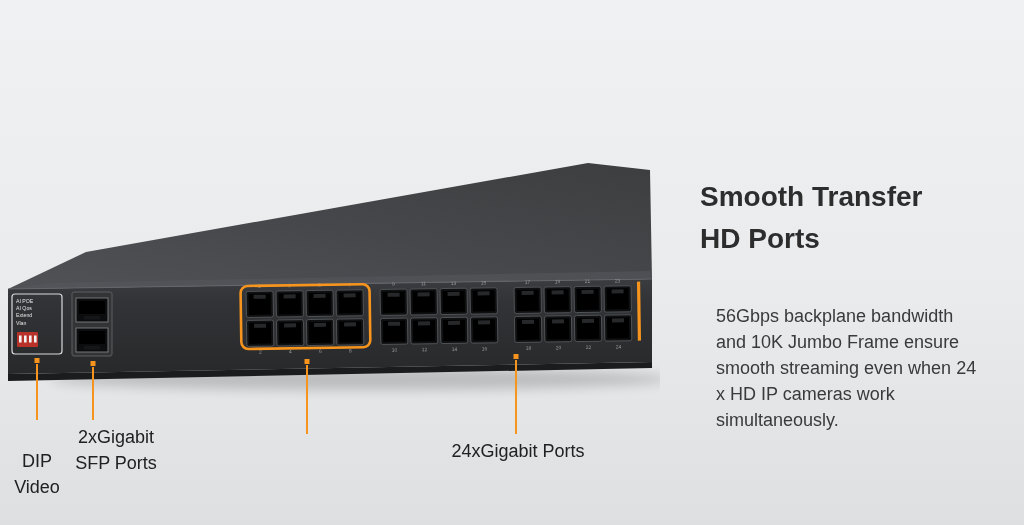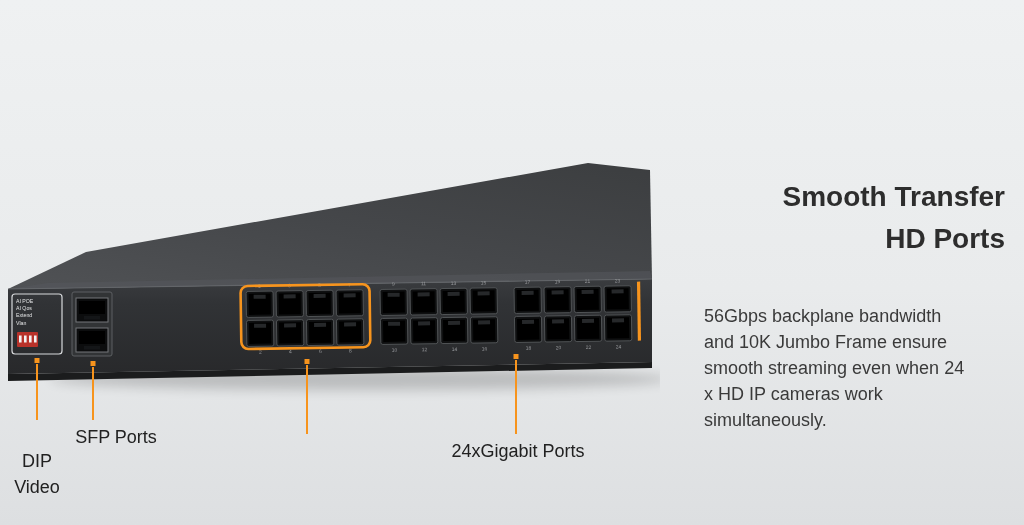--- a/index.html
+++ b/index.html
@@ -8,23 +8,23 @@
     background:linear-gradient(180deg,#eff1f2 0%,#e9ebec 55%,#dddfe1 100%);
     font-family:"Liberation Sans",sans-serif;
   }
   .switch-svg{position:absolute;left:0;top:0;font-family:"Liberation Sans",sans-serif;}
   .callout-label{
     position:absolute;text-align:center;color:#212121;
     font-size:18px;line-height:26px;
   }
   .callout-label span{display:block;}
   .copy{position:absolute;left:700px;top:176px;width:305px;}
-  .copy h2{margin:0;font-size:28px;line-height:42px;font-weight:700;color:#2d2d2d;text-align:right;}
+  .copy h2{margin:0;font-size:28px;line-height:42px;font-weight:700;color:#2d2d2d;}
   .copy h2 span{display:block;}
-  .copy p{margin:43px 0 0 4px;width:268px;font-size:18px;line-height:26px;color:#3a3a3a;}
+  .copy p{margin:43px 0 0 16px;width:268px;font-size:18px;line-height:26px;color:#3a3a3a;}
 </style>
 </head>
 <body>
 
 <div class="canvas">
 
   <svg class="switch-svg" width="660" height="525" viewBox="0 0 660 525">
     <defs>
       <linearGradient id="topGrad" x1="0" y1="1" x2="1" y2="0">
         <stop offset="0" stop-color="#505255"></stop>
@@ -242,20 +242,21 @@
       <rect x="513.5" y="354" width="5" height="5" stroke="none"></rect>
       <line x1="516" y1="360" x2="516" y2="434"></line>
     </g>
   </svg>
 
   <div class="callout-label" style="left:4px;top:448px;width:66px">
     <span>DIP</span>
     <span>Video</span>
   </div>
   <div class="callout-label" style="left:64px;top:424px;width:104px">
+    <span>2xGigabit</span>
     <span>SFP Ports</span>
   </div>
   <div class="callout-label" style="left:430px;top:438px;width:176px">
     <span>24xGigabit Ports</span>
   </div>
 
   <div class="copy">
     <h2>
       <span>Smooth Transfer</span>
       <span>HD Ports</span>

